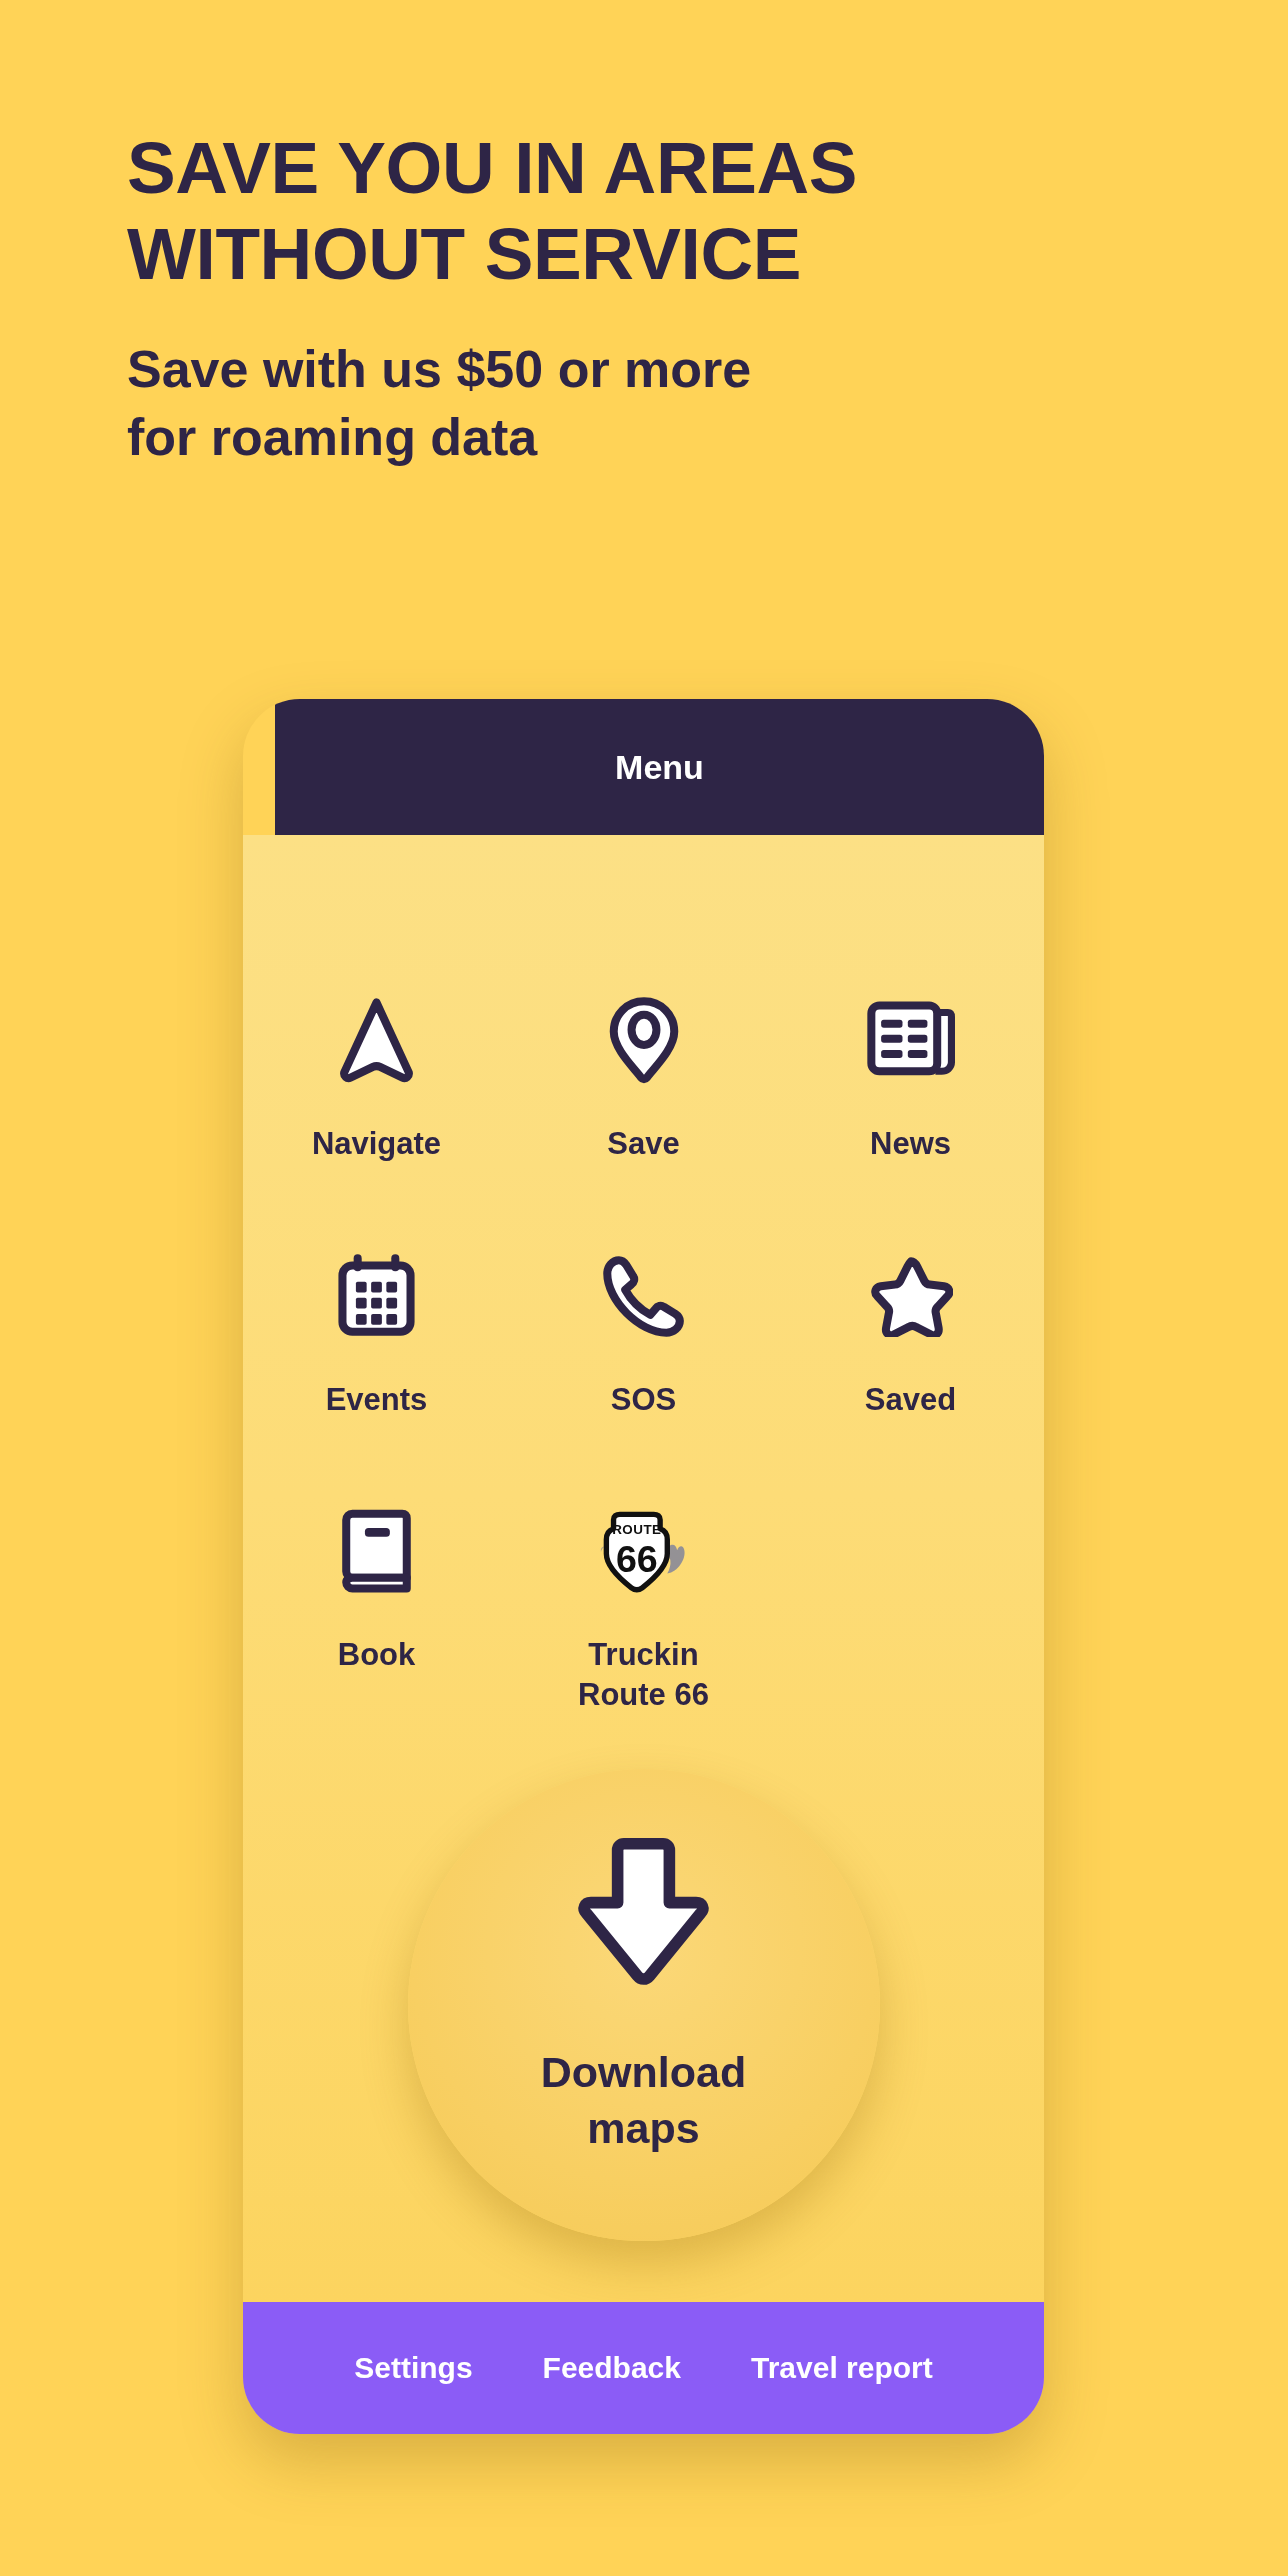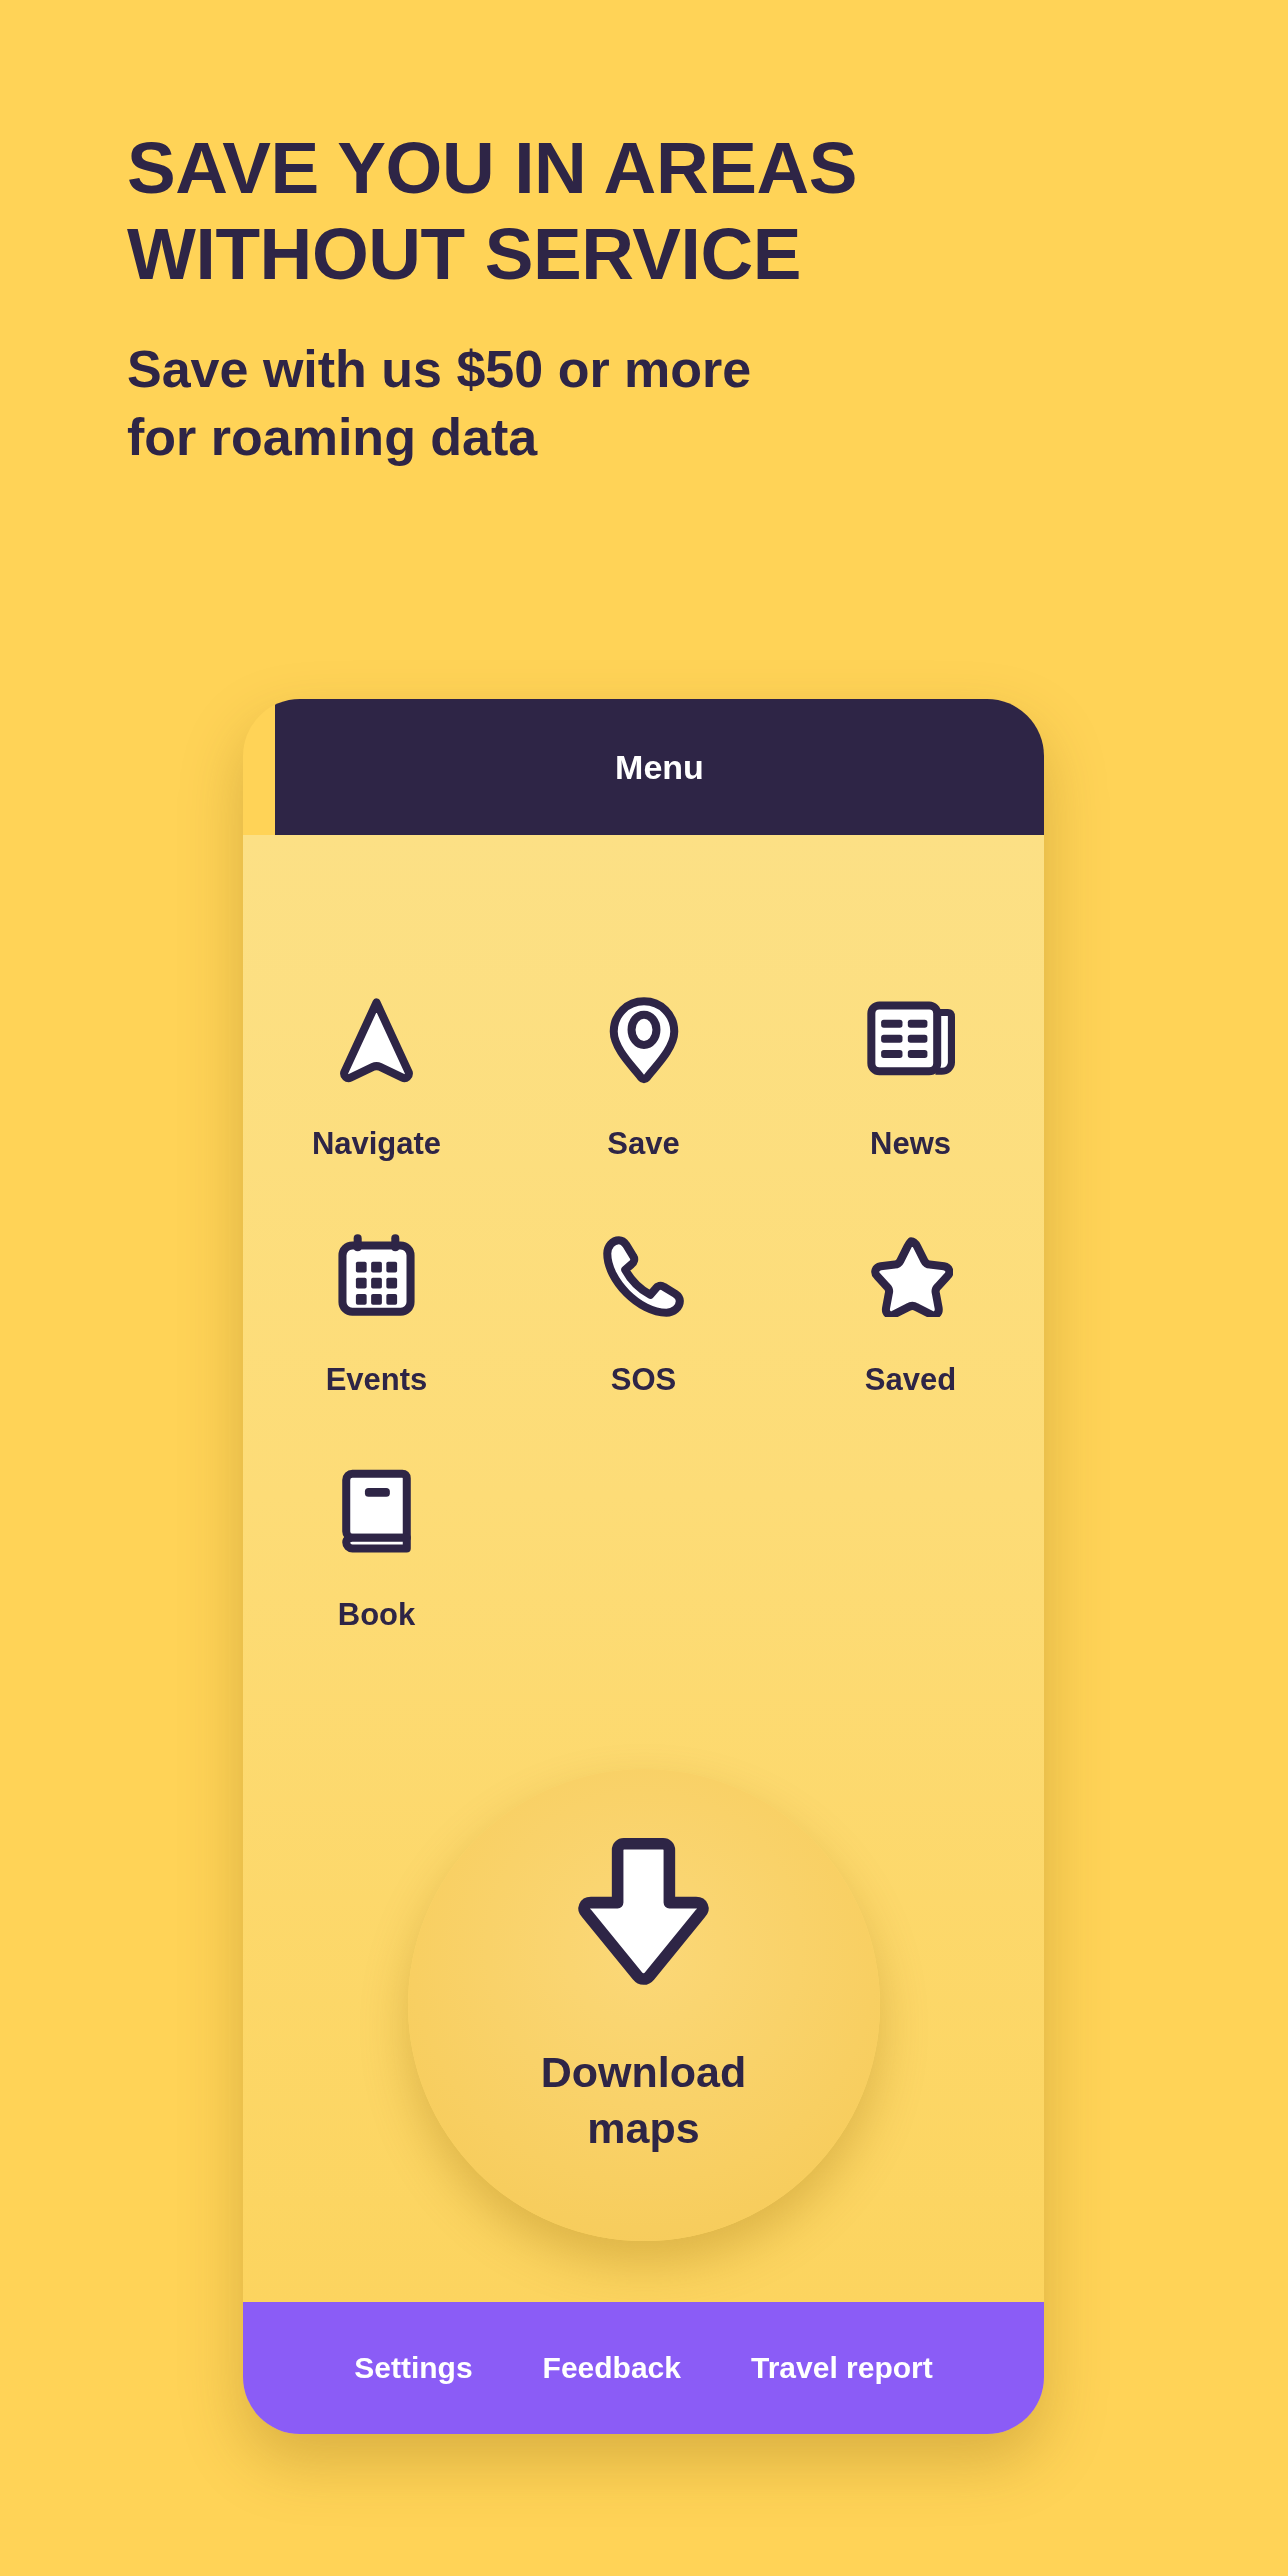--- a/index.html
+++ b/index.html
@@ -82,21 +82,21 @@
     overflow: hidden;
   }
 
   .grid {
     position: absolute;
     left: 0;
     top: 161px;
     width: 100%;
     display: grid;
     grid-template-columns: repeat(3, 1fr);
-    row-gap: 68px;
+    row-gap: 88px;
     z-index: 1;
   }
 
   .cell {
     display: flex;
     flex-direction: column;
     align-items: center;
     justify-content: flex-start;
   }
 
@@ -270,20 +270,35 @@
         <div class="cell-icon">
           <svg width="73" height="88" viewBox="0 0 82 98">
             <path d="M14 6 L70 6 C73 6 75 8 75 11 L75 78 L14 78 C10 78 7 75 7 71 L7 13 C7 9 10 6 14 6 Z" fill="#FFFFFF" stroke="#2E2546" stroke-width="9" stroke-linejoin="round"></path>
             <path d="M14 78 L75 78 L75 90 L14 90 C10 90 7 87 7 83 C7 80 10 78 14 78 Z" fill="#FFFFFF" stroke="#2E2546" stroke-width="9" stroke-linejoin="round"></path>
             <rect x="28" y="22" width="28" height="10" rx="4" fill="#2E2546"></rect>
           </svg>
         </div>
         <div class="cell-label">Book</div>
       </div>
 
+      <div class="cell">
+        <div class="cell-icon">
+          <svg width="104" height="86" viewBox="0 0 116 96">
+
+            <path d="M78 22 C86 24 88 34 85 42 C90 38 94 40 95 46 C97 40 102 40 103 46 C105 56 96 70 84 72 C90 62 88 52 82 48 C84 40 82 30 78 22 Z" fill="#8B8B98" opacity="0.92"></path>
+            <path d="M22 28 C17 32 15 38 17 44 C13 40 9 43 10 48 C11 42 16 42 17 37 C18 33 20 30 22 28 Z" fill="#8B8B98" opacity="0.75"></path>
+
+            <path d="M24 12 C24 8 27 6 31 6 L69 6 C73 6 76 8 76 12 L76 22 C82 24 84 28 84 34 L84 50 C84 62 74 74 56 88 C52 91 48 91 44 88 C26 74 16 62 16 50 L16 34 C16 28 18 24 24 22 Z" fill="#FFFFFF" stroke="#111111" stroke-width="6" stroke-linejoin="round"></path>
+            <text x="50" y="28" text-anchor="middle" font-family="'Liberation Sans', sans-serif" font-size="15" font-weight="700" fill="#111111" letter-spacing="0.5">ROUTE</text>
+            <text x="50" y="70" text-anchor="middle" font-family="'Liberation Sans', sans-serif" font-size="42" font-weight="700" fill="#111111">66</text>
+          </svg>
+        </div>
+        <div class="cell-label">Truckin
+Route 66</div>
+      </div>
 
     </div>
 
     <div class="download-overlay">
       <div class="download-arrow">
         <svg width="141" height="157" viewBox="0 0 158 176">
           <path d="M57 12 L101 12 C105 12 108 15 108 19 L108 78 L138 78 C145 78 148 85 143 90 L86 160 C82 165 76 165 72 160 L15 90 C10 85 13 78 20 78 L50 78 L50 19 C50 15 53 12 57 12 Z" fill="#FFFFFF" stroke="#2E2546" stroke-width="13" stroke-linejoin="round"></path>
         </svg>
       </div>
       <div class="download-label">Download

